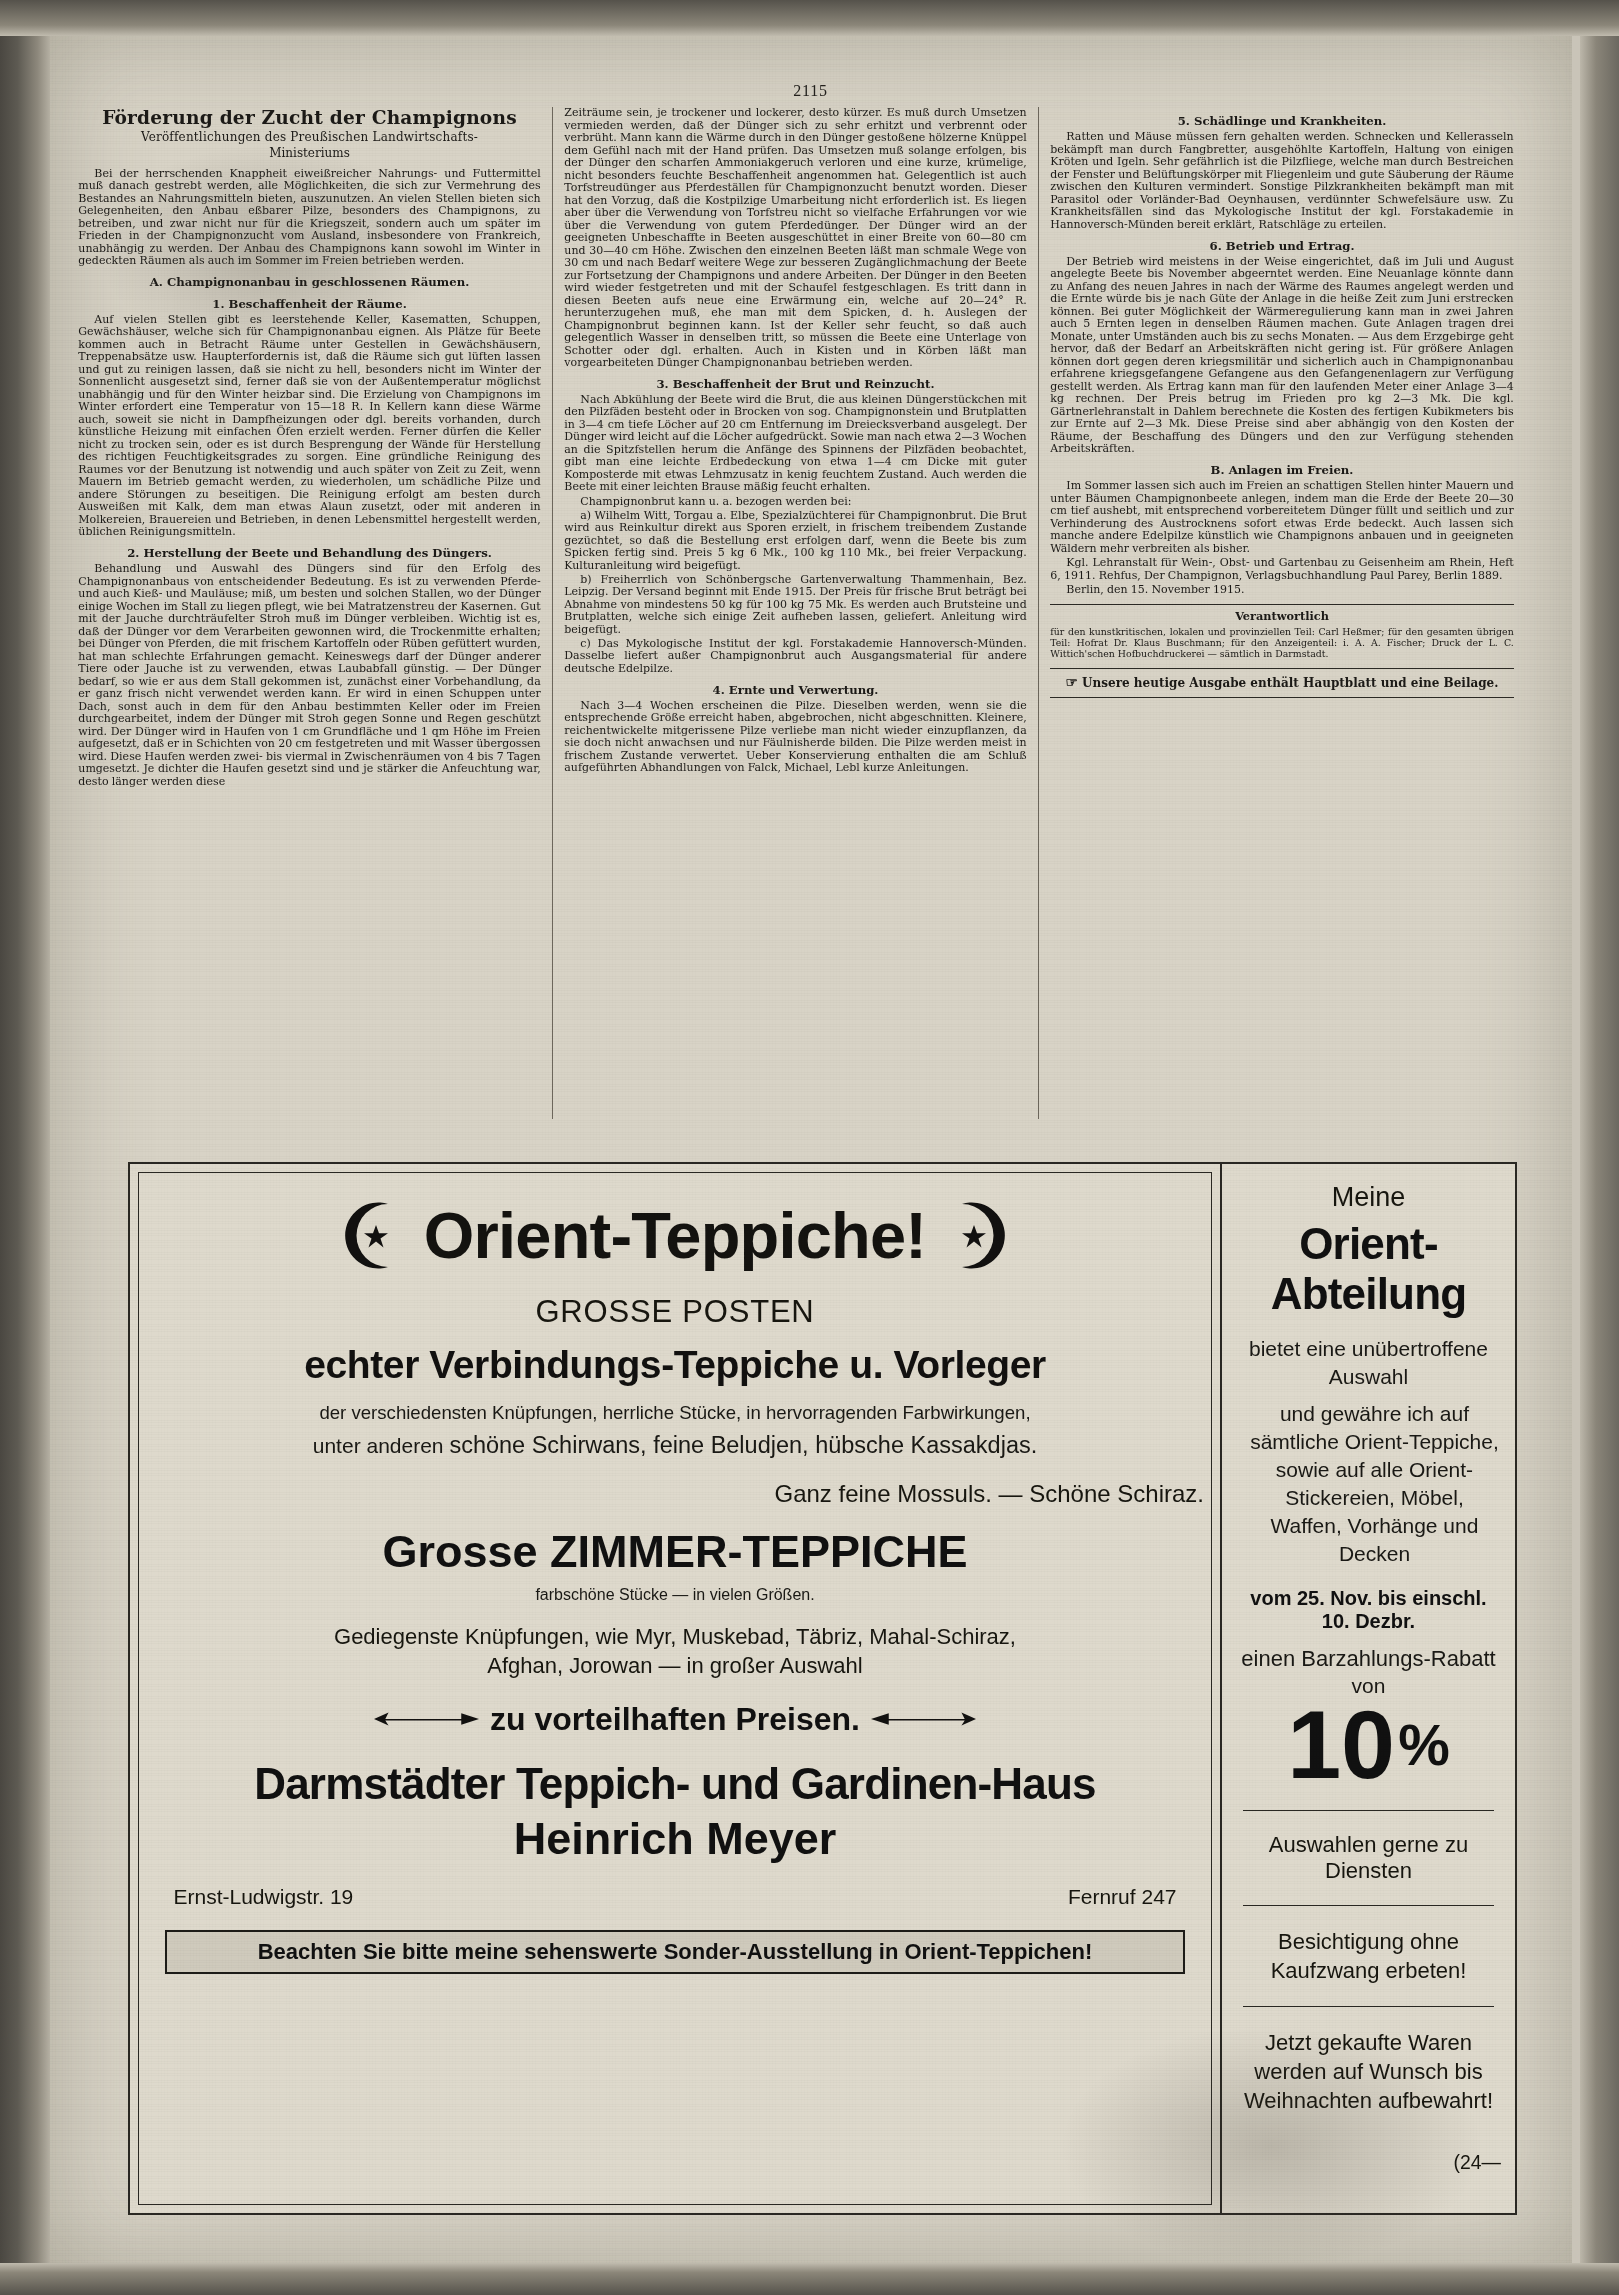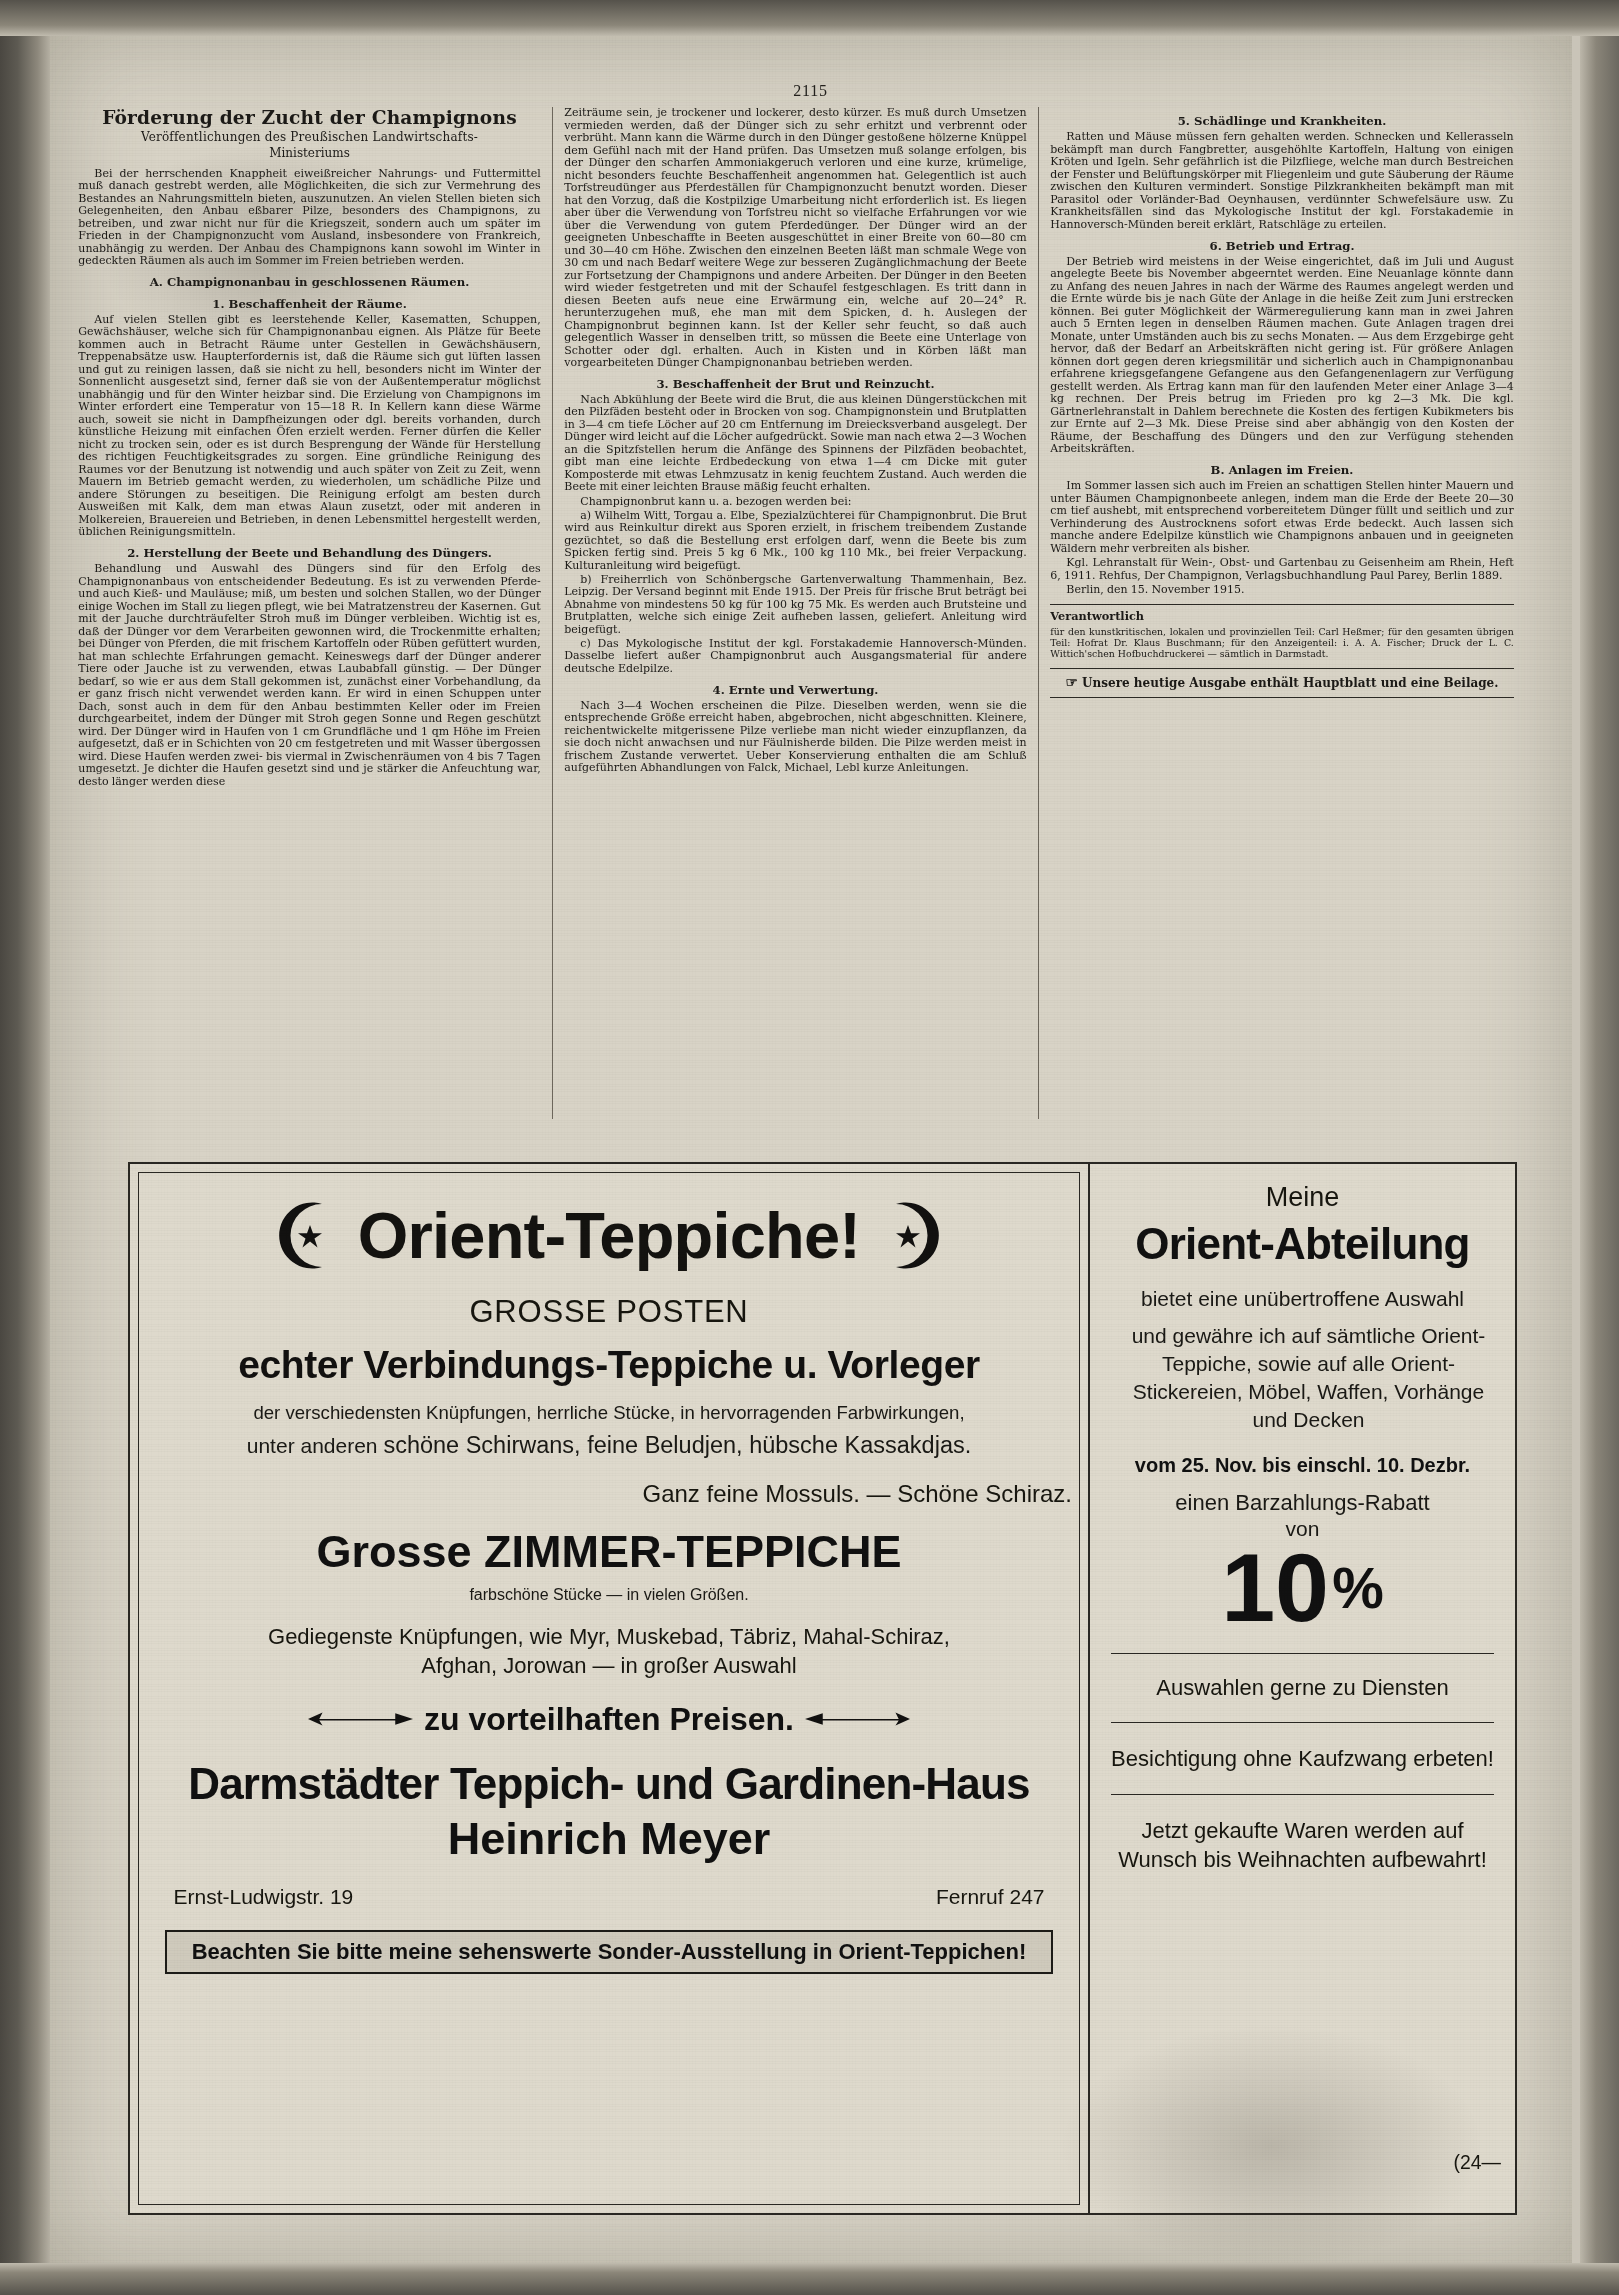--- a/index.html
+++ b/index.html
@@ -75,37 +75,37 @@
     font-size:11px;line-height:12.5px;text-align:justify;margin:0 0 1.6px 0;
     text-indent:16px;font-family:"DejaVu Serif",serif;
     word-spacing:-0.3px;
   }
   p.bt.ni{text-indent:0;}
 
   
   .resp{
     margin-top:8px;border-top:1.6px solid #2c2a25;padding-top:4px;
   }
-  .resp .t{font-size:11.3px;font-weight:bold;font-family:"DejaVu Serif",serif;margin-bottom:2.4px;}
+  .resp .t{font-size:11.3px;font-weight:bold;text-align:center;font-family:"DejaVu Serif",serif;margin-bottom:2.4px;}
   .resp p{font-size:9.4px;line-height:11px;margin:0;text-align:justify;font-family:"DejaVu Serif",serif;}
   .beilage{
     margin-top:9.7px;border-top:1.6px solid #2c2a25;border-bottom:1.6px solid #2c2a25;
     padding:5.7px 3.2px;font-size:12px;font-weight:bold;text-align:center;
     font-family:"DejaVu Serif",serif;line-height:15.4px;
   }
   .beilage .hand{font-size:13.8px;}
 
   
   .adwrap{
     position:absolute;left:79px;top:1130px;width:1389px;height:1053px;
     border:2.4px solid #2a2823;background:#ded9cc;
     box-sizing:border-box;display:flex;
   }
   .ad-left{
-    width:960px;border-right:2.4px solid #2a2823;box-sizing:border-box;
+    width:1092px;border-right:2.4px solid #2a2823;box-sizing:border-box;
     position:relative;padding:13px 16px 8px 16px;
   }
   .ad-right{
     flex:1;box-sizing:border-box;padding:14.6px 13px;text-align:center;
   }
   .ad-inner-border{
     position:absolute;left:8px;top:8px;right:8px;bottom:8px;
     border:1.6px solid #2a2823;pointer-events:none;
   }
 

